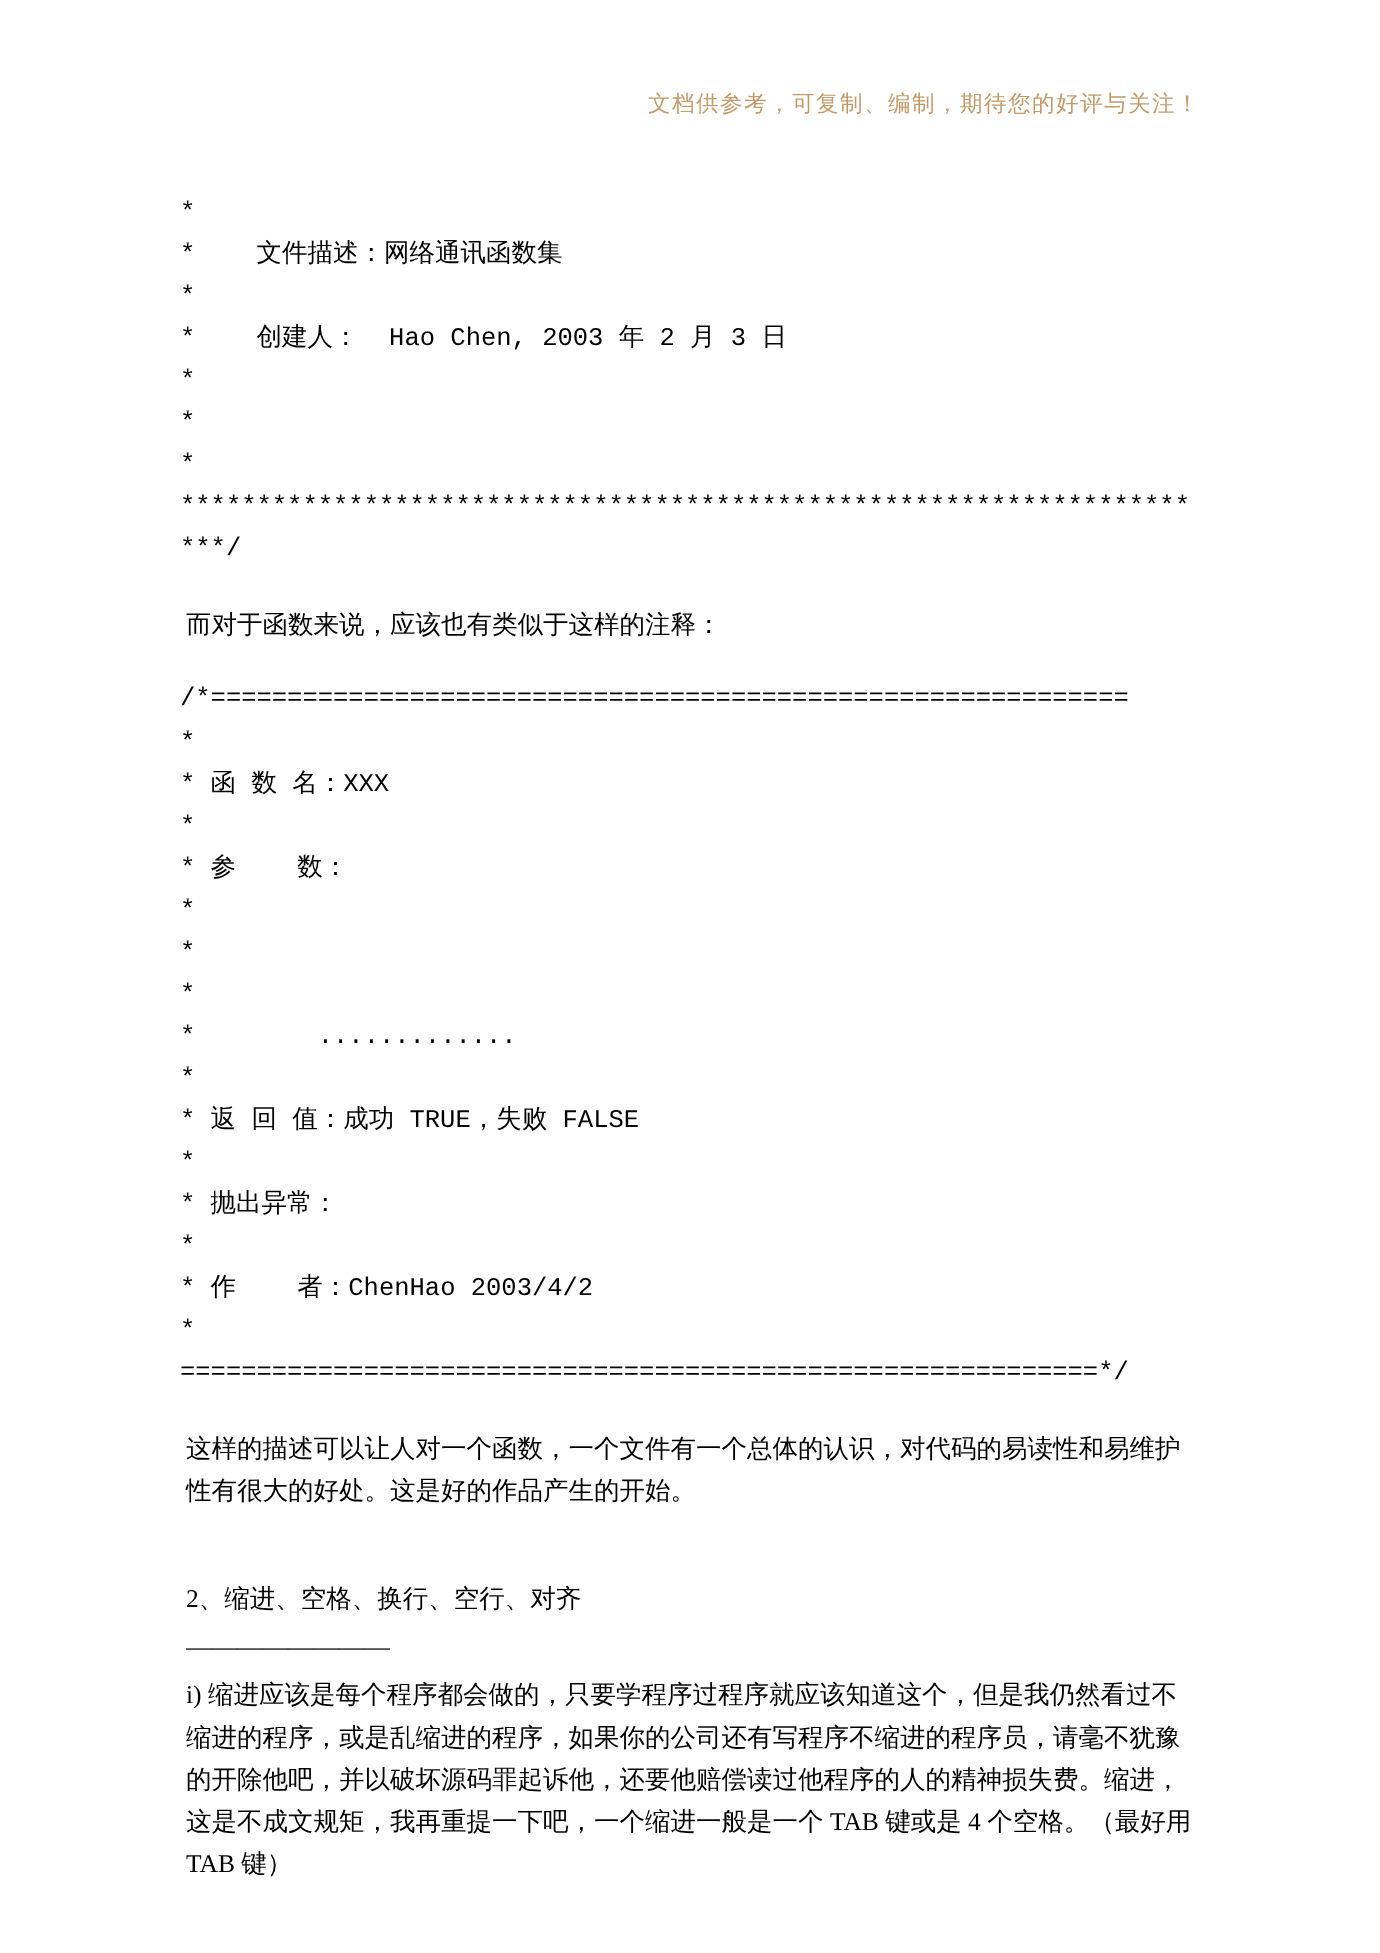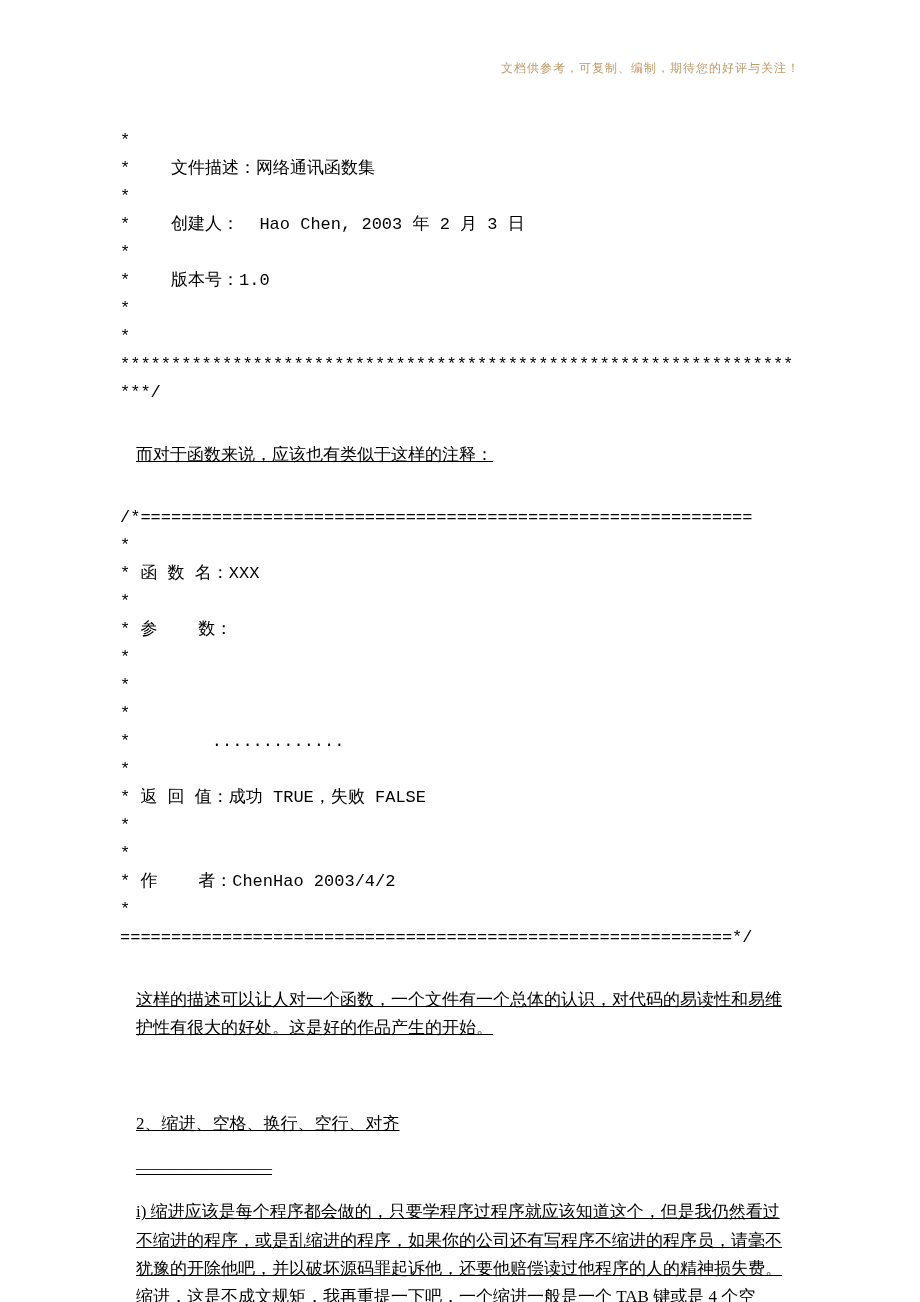--- a/index.html
+++ b/index.html
@@ -11,58 +11,56 @@
   }
   .page {
     width: 920px;
     min-height: 1302px;
     padding: 60px 120px 40px 120px;
     box-sizing: border-box;
     position: relative;
   }
   .header-note {
     color: #c19b6b;
-    font-size: 12px;
+    font-size: 15px;
     text-align: right;
     margin-bottom: 50px;
     letter-spacing: 1px;
   }
   .content {
     font-size: 17px;
     line-height: 1.65;
     color: #000000;
   }
   .code-line {
     font-family: "Courier New", "SimSun", monospace;
     white-space: pre-wrap;
     word-break: break-all;
   }
   .para {
-    margin: 16px;
-    text-decoration: underline;
+    margin: 4px;
   }
   .section-gap {
     height: 18px;
   }
 </style>
 </head>
 <body>
 
 <div class="page">
 
   <div class="header-note">文档供参考，可复制、编制，期待您的好评与关注！</div>
 
   <div class="content">
 
     <div class="code-line">*</div>
     <div class="code-line">*    文件描述：网络通讯函数集</div>
     <div class="code-line">*</div>
     <div class="code-line">*    创建人：  Hao Chen, 2003 年 2 月 3 日</div>
     <div class="code-line">*</div>
-    <div class="code-line">*    版本号：1.0</div>
     <div class="code-line">*</div>
     <div class="code-line">*</div>
     <div class="code-line">*********************************************************************/</div>
 
     <div class="section-gap"></div>
 
     <div class="para">而对于函数来说，应该也有类似于这样的注释：</div>
 
     <div class="section-gap"></div>
 
@@ -71,20 +69,21 @@
     <div class="code-line">* 函 数 名：XXX</div>
     <div class="code-line">*</div>
     <div class="code-line">* 参    数：</div>
     <div class="code-line">*</div>
     <div class="code-line">*</div>
     <div class="code-line">*</div>
     <div class="code-line">*        .............</div>
     <div class="code-line">*</div>
     <div class="code-line">* 返 回 值：成功 TRUE，失败 FALSE</div>
     <div class="code-line">*</div>
+    <div class="code-line">* 抛出异常：</div>
     <div class="code-line">*</div>
     <div class="code-line">* 作    者：ChenHao 2003/4/2</div>
     <div class="code-line">*</div>
     <div class="code-line">============================================================*/</div>
 
     <div class="section-gap"></div>
 
     <div class="para">这样的描述可以让人对一个函数，一个文件有一个总体的认识，对代码的易读性和易维护性有很大的好处。这是好的作品产生的开始。</div>
 
     <div class="section-gap"></div>

